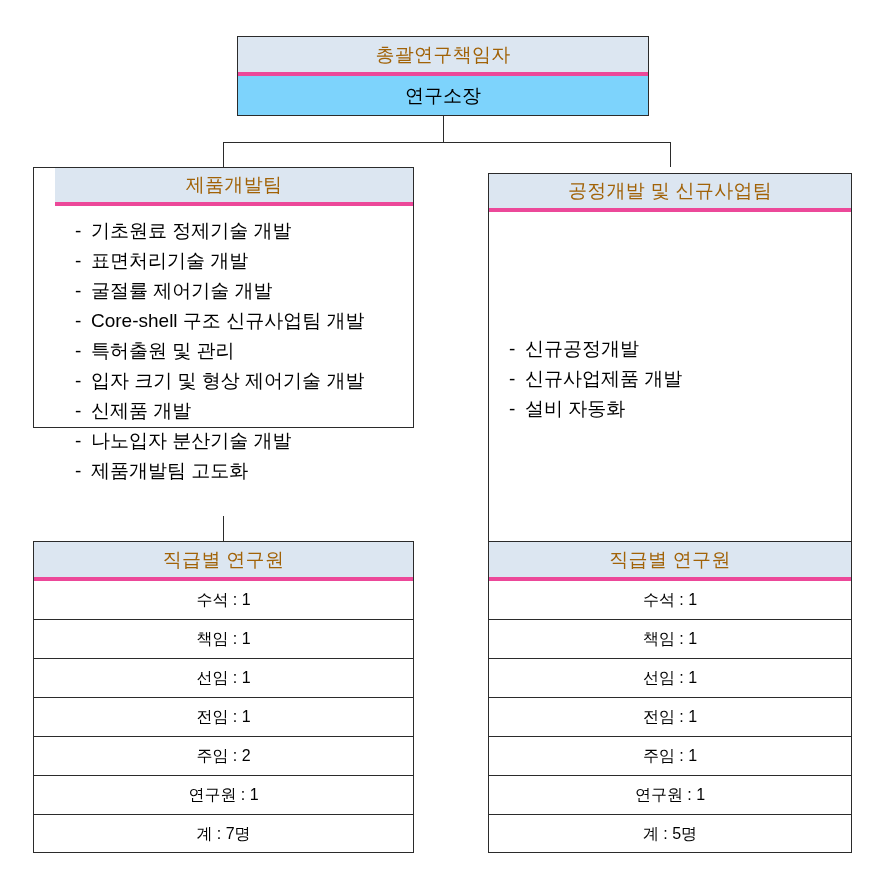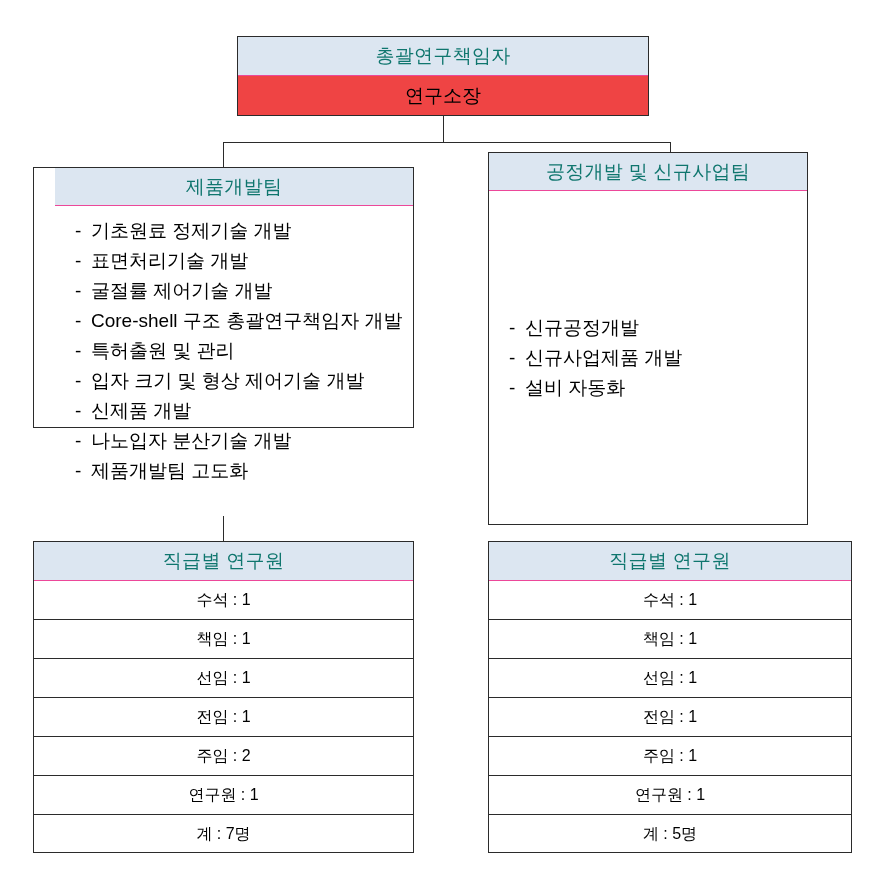--- a/index.html
+++ b/index.html
@@ -24,27 +24,27 @@
 
   
   .box {
     position: absolute;
     border: 1px solid #2b2b2b;
     box-sizing: border-box;
     background: #ffffff;
   }
   .hdr {
     background: #dce6f1;
-    border-bottom: 1px solid #ec4899;
+    border-bottom: 4px solid #ec4899;
     box-sizing: border-box;
     display: flex;
     align-items: center;
     justify-content: center;
     font-size: 19px;
-    color: #0f766e;
+    color: #a16207;
     letter-spacing: 0.3px;
   }
   .body-row {
     box-sizing: border-box;
     display: flex;
     align-items: center;
     justify-content: center;
     font-size: 16px;
     border-bottom: 1px solid #2b2b2b;
   }
@@ -57,21 +57,21 @@
     width: 412px;
     height: 80px;
   }
   #root-box .hdr { height: 39px; }
   #root-box .sub {
     height: 39px;
     display: flex;
     align-items: center;
     justify-content: center;
     font-size: 19px;
-    background: #ef4444;
+    background: #7dd3fc;
   }
 
   
   .team-box .hdr { height: 38px; }
   .team-list {
     padding: 10px 0 0 0;
     box-sizing: border-box;
   }
   .team-list .item {
     font-size: 19px;
@@ -84,22 +84,22 @@
 
   #team-left {
     left: 33px;
     top: 167px;
     width: 381px;
     height: 261px;
     padding-left: 21px;
   }
   #team-right {
     left: 488px;
-    top: 152px;
-    width: 320px;
+    top: 173px;
+    width: 364px;
     height: 373px;
   }
   #team-right .team-list { padding-top: 122px; }
 
   
   .staff-box .hdr { height: 39px; }
   .staff-box .body-row { height: 39px; }
 
   #staff-left {
     left: 33px;
@@ -154,21 +154,21 @@
       <div class="item">
           <span class="dash">-</span>
           <span>표면처리기술 개발</span>
         </div>
       <div class="item">
           <span class="dash">-</span>
           <span>굴절률 제어기술 개발</span>
         </div>
       <div class="item">
           <span class="dash">-</span>
-          <span>Core-shell 구조 총괄연구책임자 개발</span>
+          <span>Core-shell 구조 신규사업팀 개발</span>
         </div>
       <div class="item">
           <span class="dash">-</span>
           <span>특허출원 및 관리</span>
         </div>
       <div class="item">
           <span class="dash">-</span>
           <span>입자 크기 및 형상 제어기술 개발</span>
         </div>
       <div class="item">

